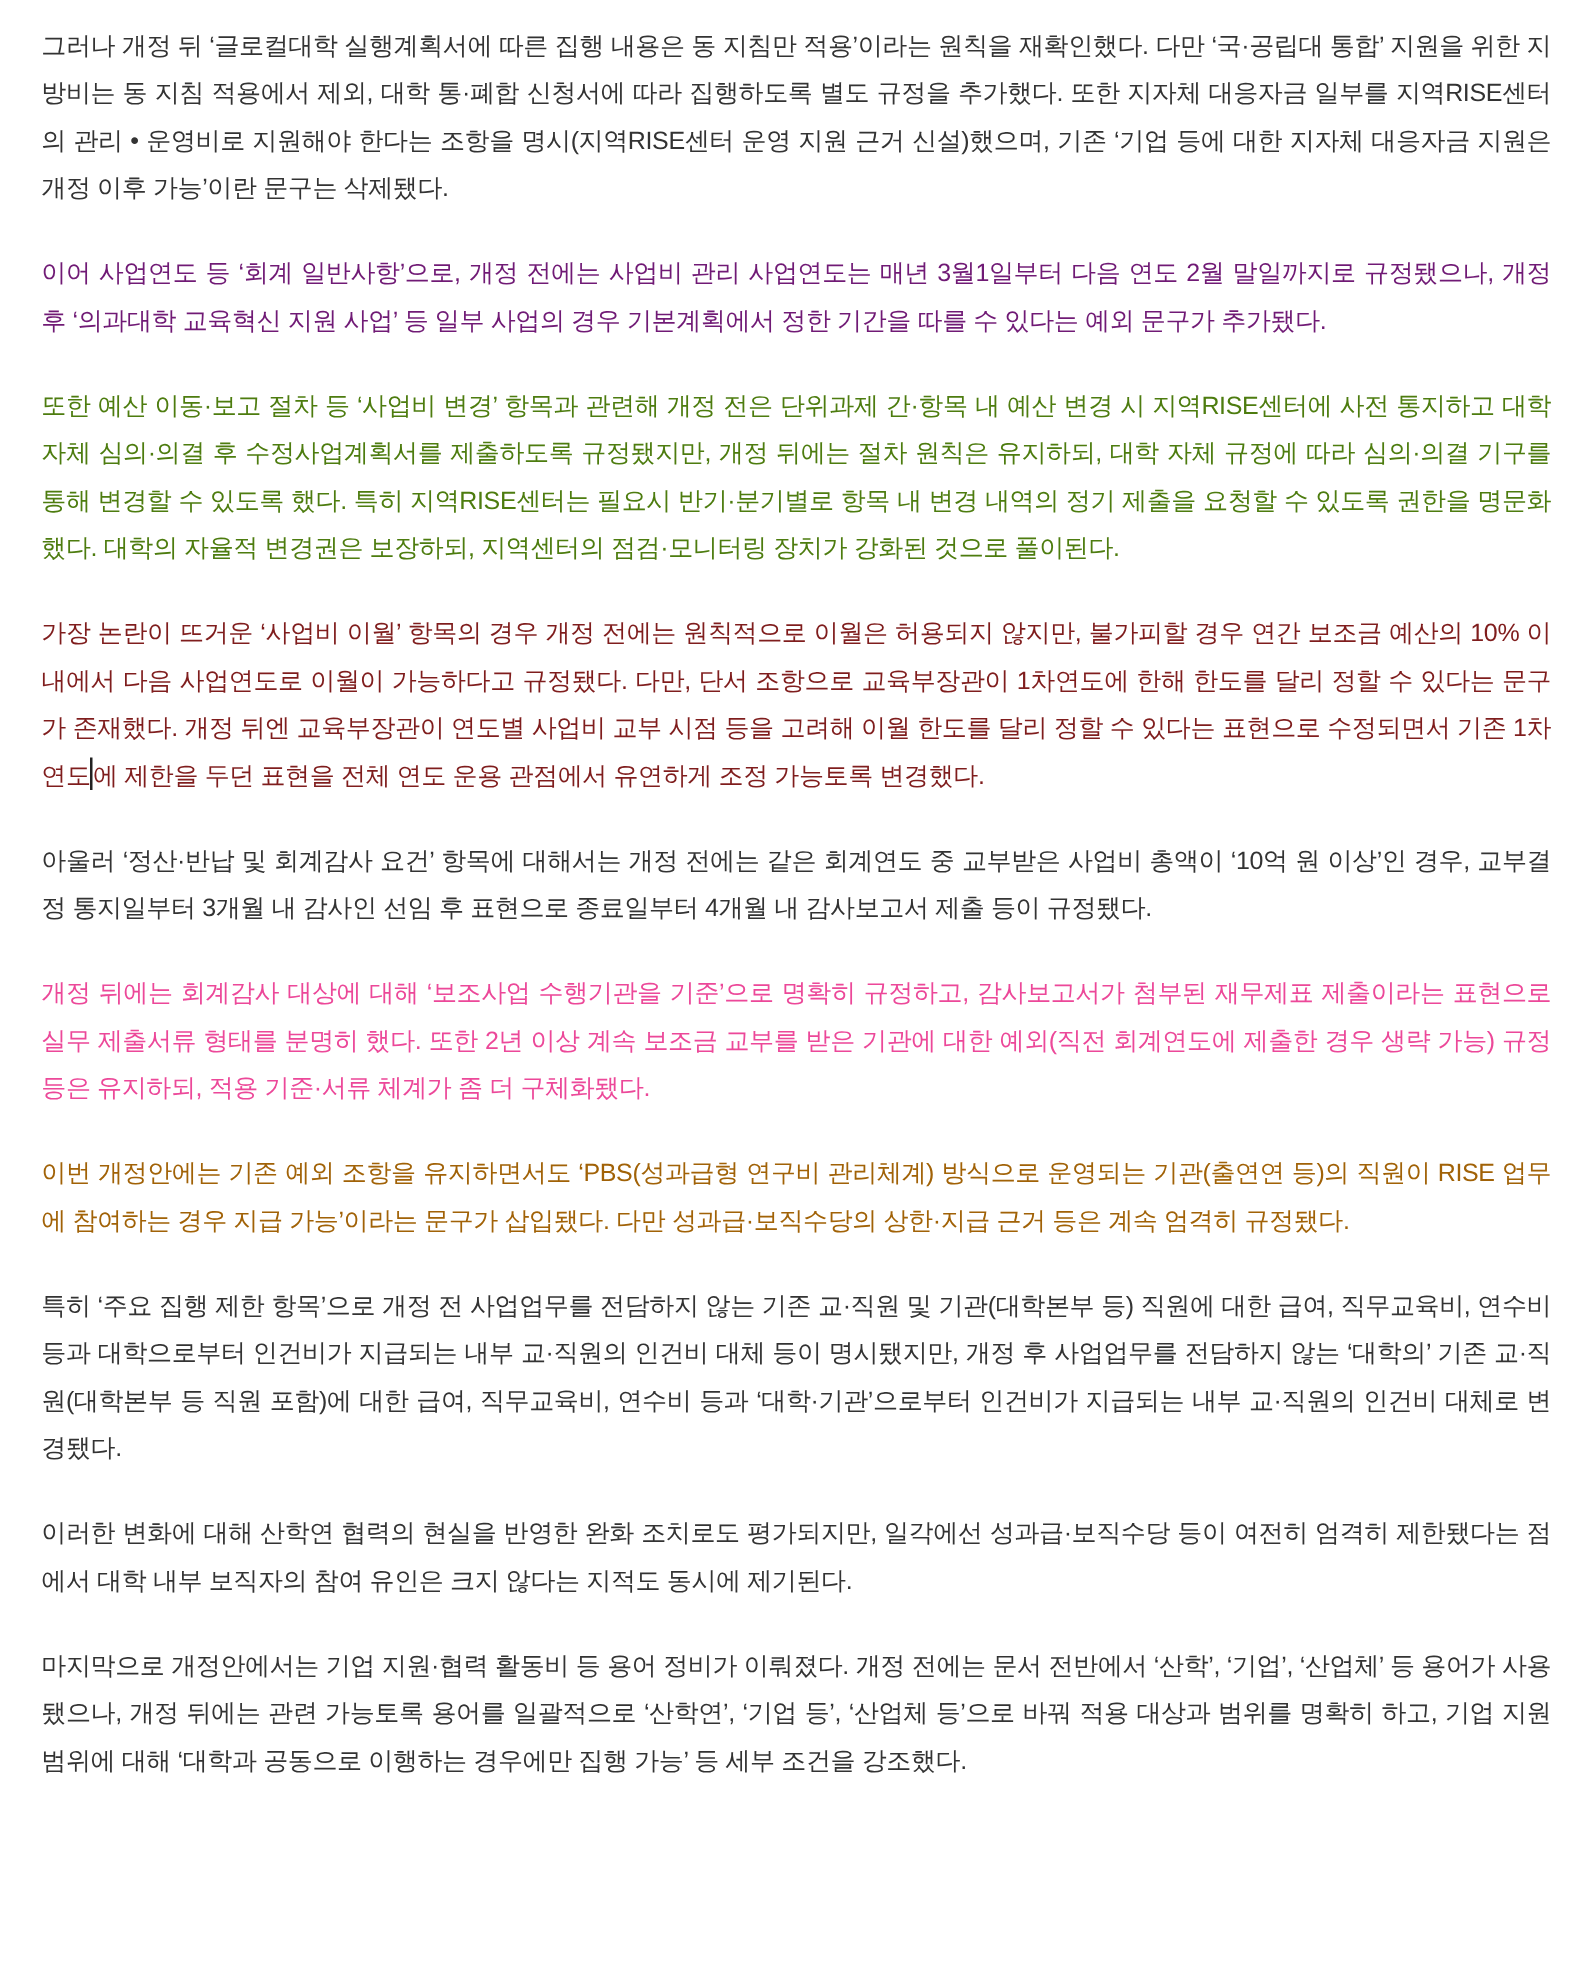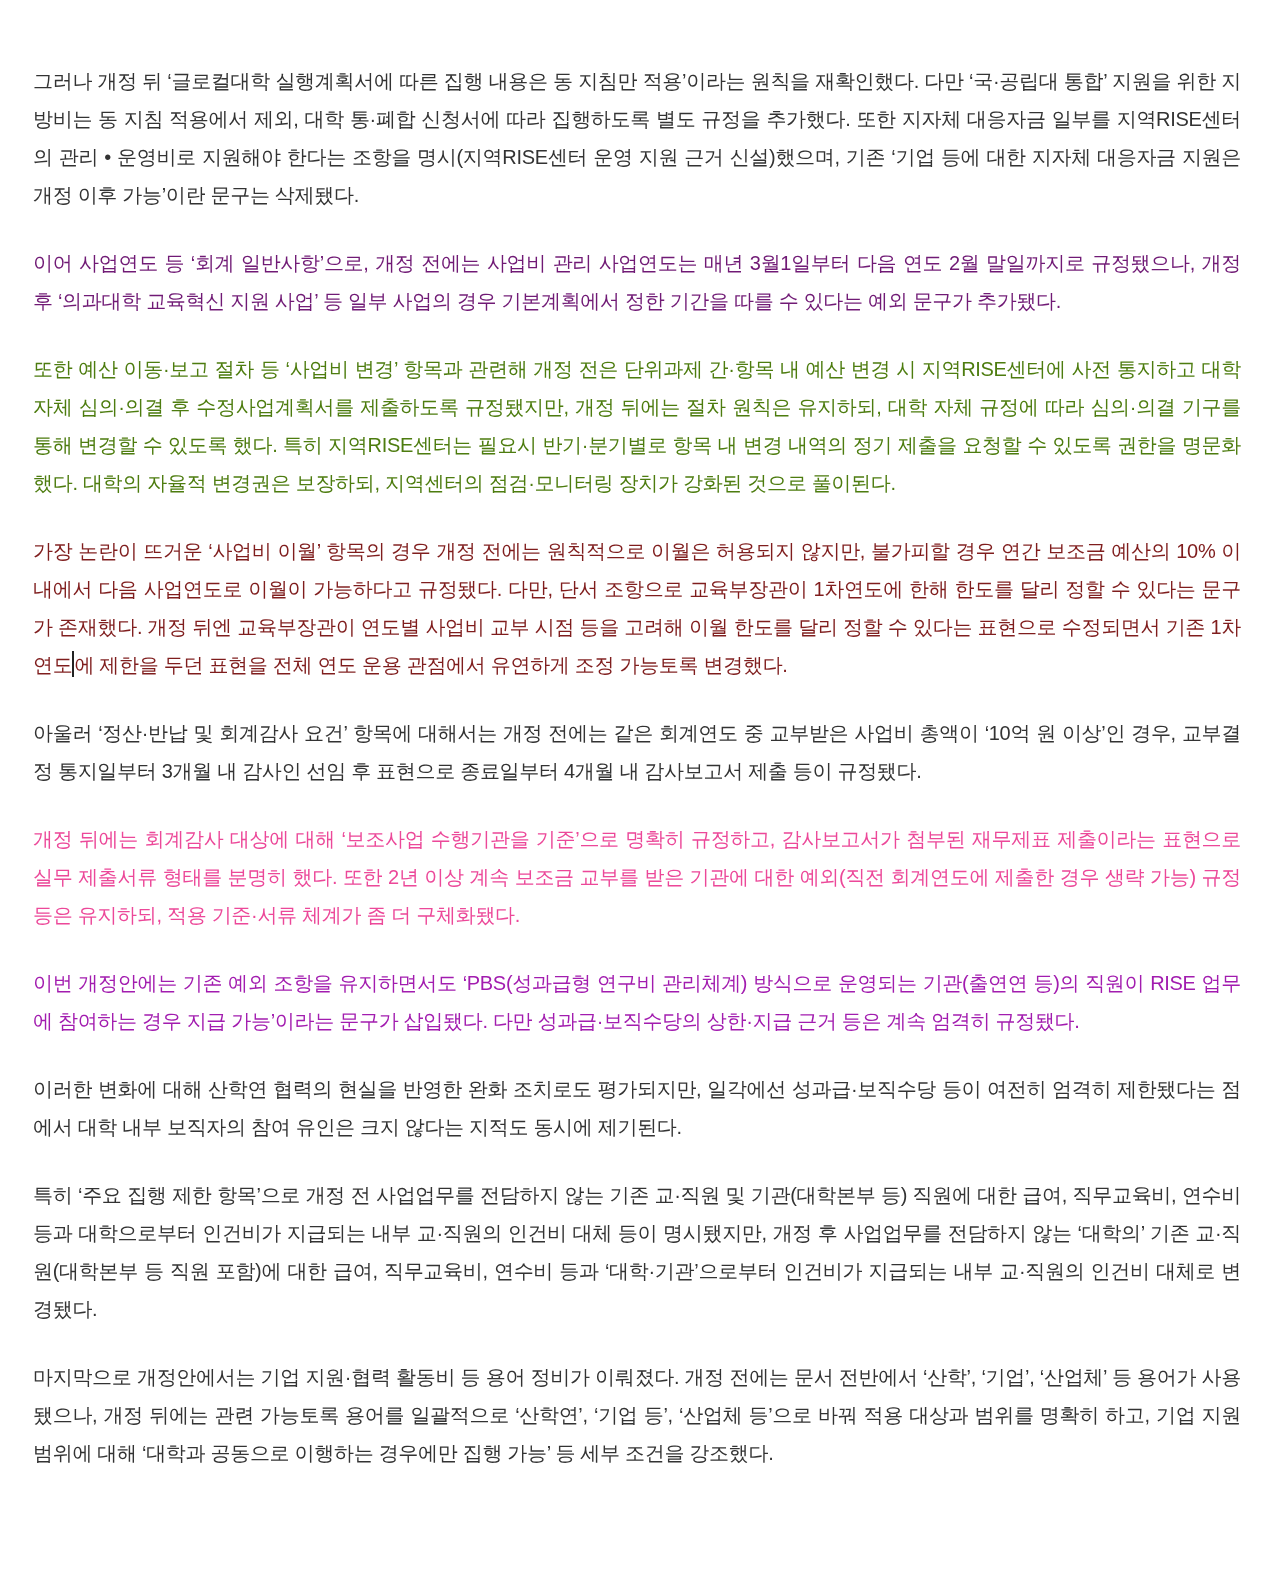--- a/index.html
+++ b/index.html
@@ -9,21 +9,20 @@
   }
   body {
     width: 1271px;
     min-height: 1582px;
     box-sizing: border-box;
     padding: 18px 30px 60px 33px;
     font-family: "Liberation Sans", "DejaVu Sans", sans-serif;
   }
   .article {
     width: 100%;
-    margin-top: 44px;
   }
   .article-paragraph {
     margin: 0 0 30px 0;
     font-size: 20px;
     line-height: 38px;
     color: #333333;
     text-align: justify;
     word-break: break-all;
     letter-spacing: -0.3px;
   }
@@ -42,18 +41,18 @@
 <body>
 
 <main class="article">
   <div id="paragraph-container">
       <p class="article-paragraph" style="color: rgb(51, 51, 51);">그러나 개정 뒤 ‘글로컬대학 실행계획서에 따른 집행 내용은 동 지침만 적용’이라는 원칙을 재확인했다. 다만 ‘국·공립대 통합’ 지원을 위한 지방비는 동 지침 적용에서 제외, 대학 통·폐합 신청서에 따라 집행하도록 별도 규정을 추가했다. 또한 지자체 대응자금 일부를 지역RISE센터의 관리 • 운영비로 지원해야 한다는 조항을 명시(지역RISE센터 운영 지원 근거 신설)했으며, 기존 ‘기업 등에 대한 지자체 대응자금 지원은 개정 이후 가능’이란 문구는 삭제됐다.</p>
       <p class="article-paragraph" style="color: #701a75;">이어 사업연도 등 ‘회계 일반사항’으로, 개정 전에는 사업비 관리 사업연도는 매년 3월1일부터 다음 연도 2월 말일까지로 규정됐으나, 개정 후 ‘의과대학 교육혁신 지원 사업’ 등 일부 사업의 경우 기본계획에서 정한 기간을 따를 수 있다는 예외 문구가 추가됐다.</p>
       <p class="article-paragraph" style="color: #4d7c0f;">또한 예산 이동·보고 절차 등 ‘사업비 변경’ 항목과 관련해 개정 전은 단위과제 간·항목 내 예산 변경 시 지역RISE센터에 사전 통지하고 대학 자체 심의·의결 후 수정사업계획서를 제출하도록 규정됐지만, 개정 뒤에는 절차 원칙은 유지하되, 대학 자체 규정에 따라 심의·의결 기구를 통해 변경할 수 있도록 했다. 특히 지역RISE센터는 필요시 반기·분기별로 항목 내 변경 내역의 정기 제출을 요청할 수 있도록 권한을 명문화했다. 대학의 자율적 변경권은 보장하되, 지역센터의 점검·모니터링 장치가 강화된 것으로 풀이된다.</p>
       <p class="article-paragraph" style="color: #7f1d1d;">가장 논란이 뜨거운 ‘사업비 이월’ 항목의 경우 개정 전에는 원칙적으로 이월은 허용되지 않지만, 불가피할 경우 연간 보조금 예산의 10% 이내에서 다음 사업연도로 이월이 가능하다고 규정됐다. 다만, 단서 조항으로 교육부장관이 1차연도에 한해 한도를 달리 정할 수 있다는 문구가 존재했다. 개정 뒤엔 교육부장관이 연도별 사업비 교부 시점 등을 고려해 이월 한도를 달리 정할 수 있다는 표현으로 수정되면서 기존 1차연도<span class="text-caret"></span>에 제한을 두던 표현을 전체 연도 운용 관점에서 유연하게 조정 가능토록 변경했다.</p>
       <p class="article-paragraph" style="color: rgb(51, 51, 51);">아울러 ‘정산·반납 및 회계감사 요건’ 항목에 대해서는 개정 전에는 같은 회계연도 중 교부받은 사업비 총액이 ‘10억 원 이상’인 경우, 교부결정 통지일부터 3개월 내 감사인 선임 후 표현으로 종료일부터 4개월 내 감사보고서 제출 등이 규정됐다.</p>
       <p class="article-paragraph" style="color: #ec4899;">개정 뒤에는 회계감사 대상에 대해 ‘보조사업 수행기관을 기준’으로 명확히 규정하고, 감사보고서가 첨부된 재무제표 제출이라는 표현으로 실무 제출서류 형태를 분명히 했다. 또한 2년 이상 계속 보조금 교부를 받은 기관에 대한 예외(직전 회계연도에 제출한 경우 생략 가능) 규정 등은 유지하되, 적용 기준·서류 체계가 좀 더 구체화됐다.</p>
-      <p class="article-paragraph" style="color: #a21caf;">이번 개정안에는 기존 예외 조항을 유지하면서도 ‘PBS(성과급형 연구비 관리체계) 방식으로 운영되는 기관(출연연 등)의 직원이 RISE 업무에 참여하는 경우 지급 가능’이라는 문구가 삽입됐다. 다만 성과급·보직수당의 상한·지급 근거 등은 계속 엄격히 규정됐다.</p>
+      <p class="article-paragraph" style="color: #a16207;">이번 개정안에는 기존 예외 조항을 유지하면서도 ‘PBS(성과급형 연구비 관리체계) 방식으로 운영되는 기관(출연연 등)의 직원이 RISE 업무에 참여하는 경우 지급 가능’이라는 문구가 삽입됐다. 다만 성과급·보직수당의 상한·지급 근거 등은 계속 엄격히 규정됐다.</p>
+      <p class="article-paragraph" style="color: rgb(51, 51, 51);">특히 ‘주요 집행 제한 항목’으로 개정 전 사업업무를 전담하지 않는 기존 교·직원 및 기관(대학본부 등) 직원에 대한 급여, 직무교육비, 연수비 등과 대학으로부터 인건비가 지급되는 내부 교·직원의 인건비 대체 등이 명시됐지만, 개정 후 사업업무를 전담하지 않는 ‘대학의’ 기존 교·직원(대학본부 등 직원 포함)에 대한 급여, 직무교육비, 연수비 등과 ‘대학·기관’으로부터 인건비가 지급되는 내부 교·직원의 인건비 대체로 변경됐다.</p>
       <p class="article-paragraph" style="color: rgb(51, 51, 51);">이러한 변화에 대해 산학연 협력의 현실을 반영한 완화 조치로도 평가되지만, 일각에선 성과급·보직수당 등이 여전히 엄격히 제한됐다는 점에서 대학 내부 보직자의 참여 유인은 크지 않다는 지적도 동시에 제기된다.</p>
-      <p class="article-paragraph" style="color: rgb(51, 51, 51);">특히 ‘주요 집행 제한 항목’으로 개정 전 사업업무를 전담하지 않는 기존 교·직원 및 기관(대학본부 등) 직원에 대한 급여, 직무교육비, 연수비 등과 대학으로부터 인건비가 지급되는 내부 교·직원의 인건비 대체 등이 명시됐지만, 개정 후 사업업무를 전담하지 않는 ‘대학의’ 기존 교·직원(대학본부 등 직원 포함)에 대한 급여, 직무교육비, 연수비 등과 ‘대학·기관’으로부터 인건비가 지급되는 내부 교·직원의 인건비 대체로 변경됐다.</p>
       <p class="article-paragraph" style="color: rgb(51, 51, 51);">마지막으로 개정안에서는 기업 지원·협력 활동비 등 용어 정비가 이뤄졌다. 개정 전에는 문서 전반에서 ‘산학’, ‘기업’, ‘산업체’ 등 용어가 사용됐으나, 개정 뒤에는 관련 가능토록 용어를 일괄적으로 ‘산학연’, ‘기업 등’, ‘산업체 등’으로 바꿔 적용 대상과 범위를 명확히 하고, 기업 지원 범위에 대해 ‘대학과 공동으로 이행하는 경우에만 집행 가능’ 등 세부 조건을 강조했다.</p>
     </div>
 </main>
 
 </body></html>

